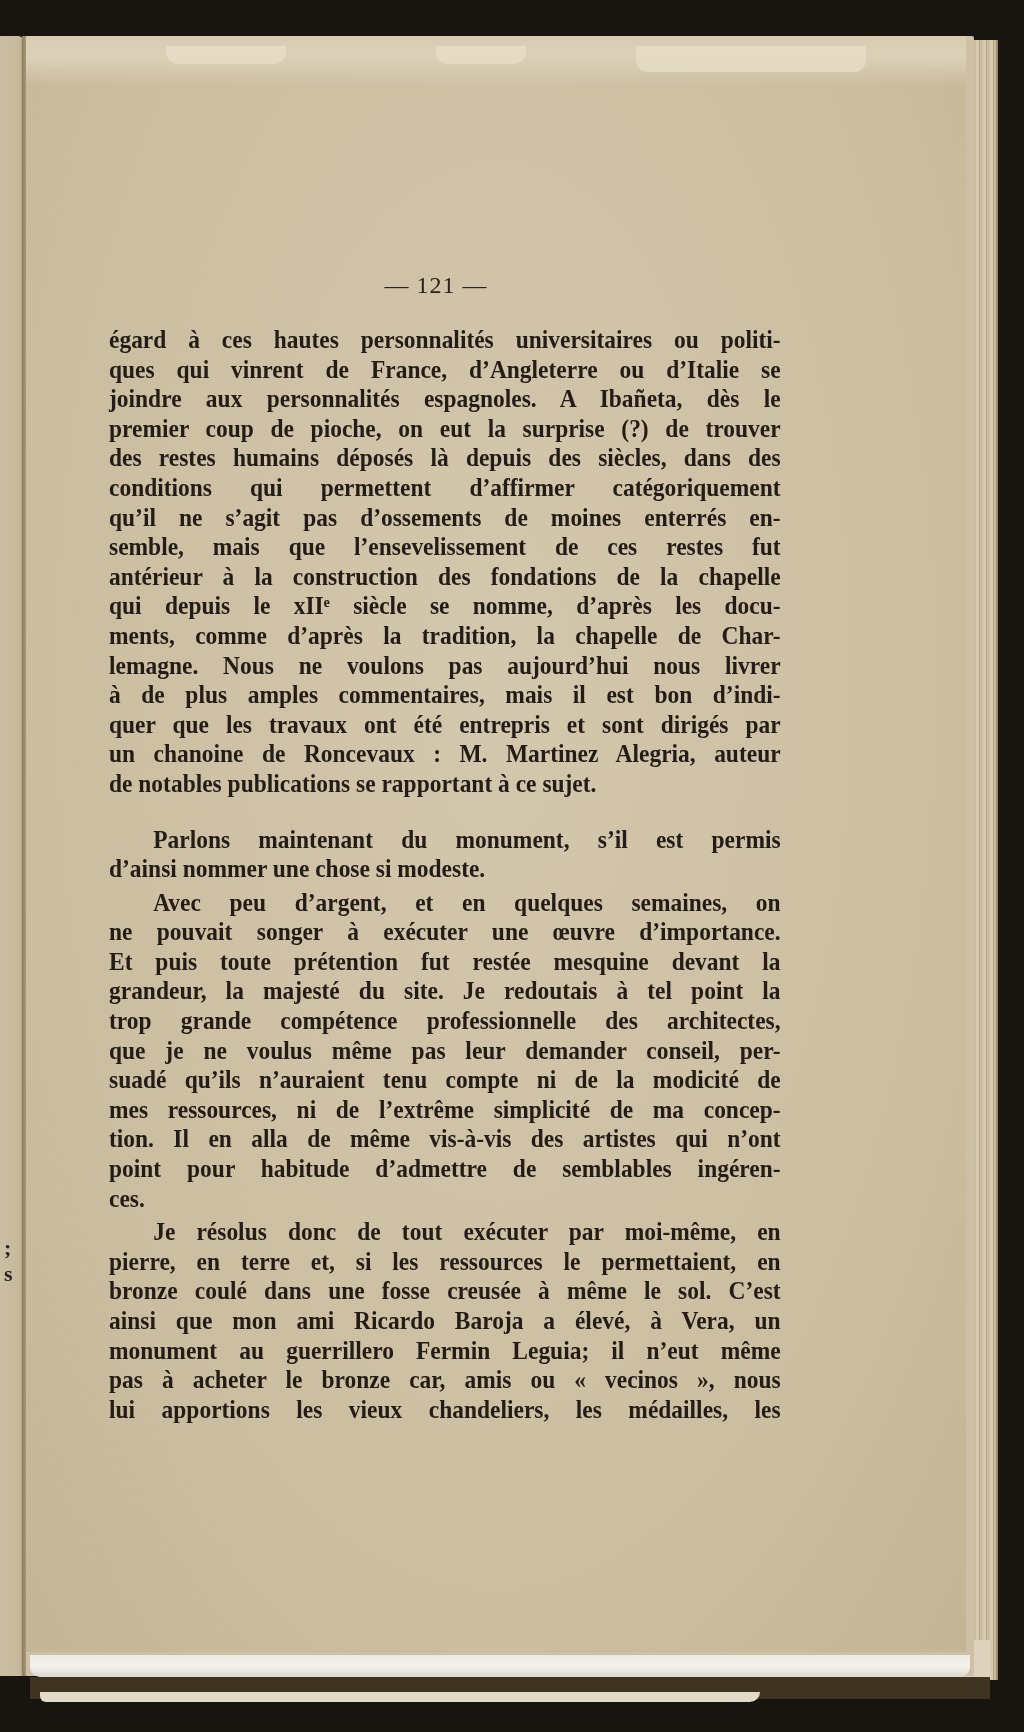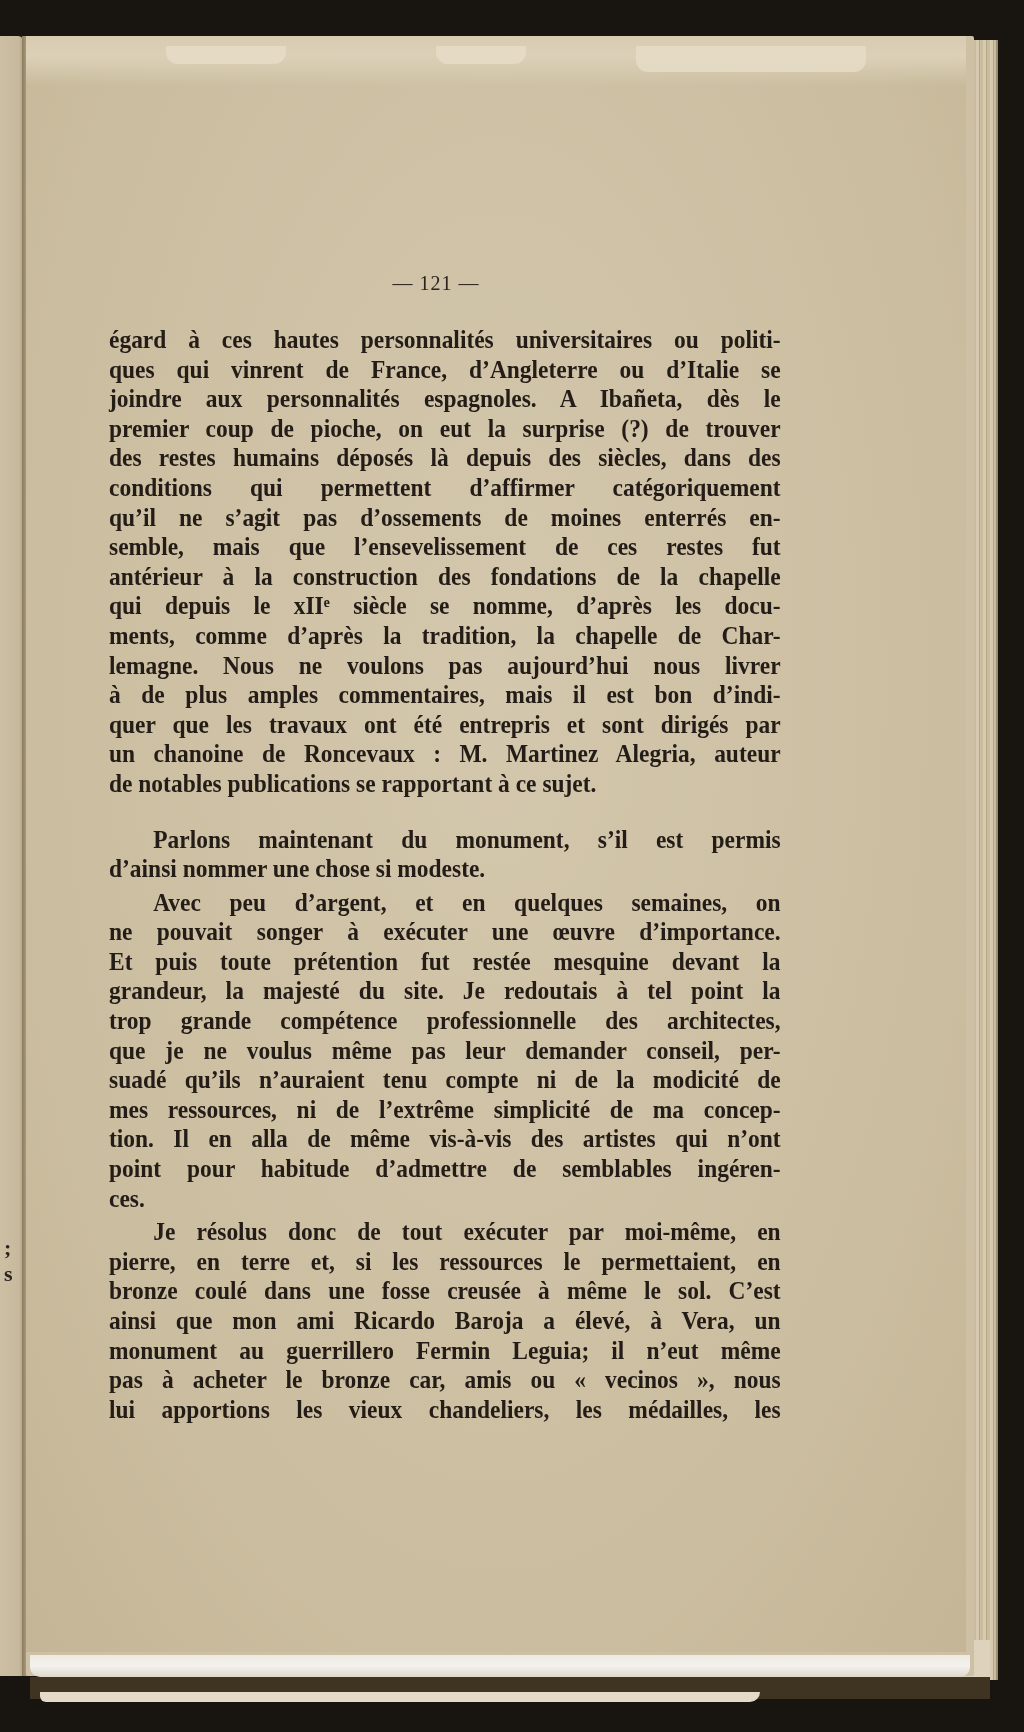--- a/index.html
+++ b/index.html
@@ -148,21 +148,21 @@
       border-radius: 0 0 6px 0;
     }
 
     
     .page-number {
       position: absolute;
       left: 0;
       top: 236px;
       width: 820px;
       text-align: center;
-      font-size: 20px;
+      font-size: 24px;
       color: #2a221c;
       letter-spacing: 1px;
     }
     .text-block {
       position: absolute;
       left: 83px;
       top: 289px;
       width: 672px;
       color: #241c17;
       font-size: 25.5px;

